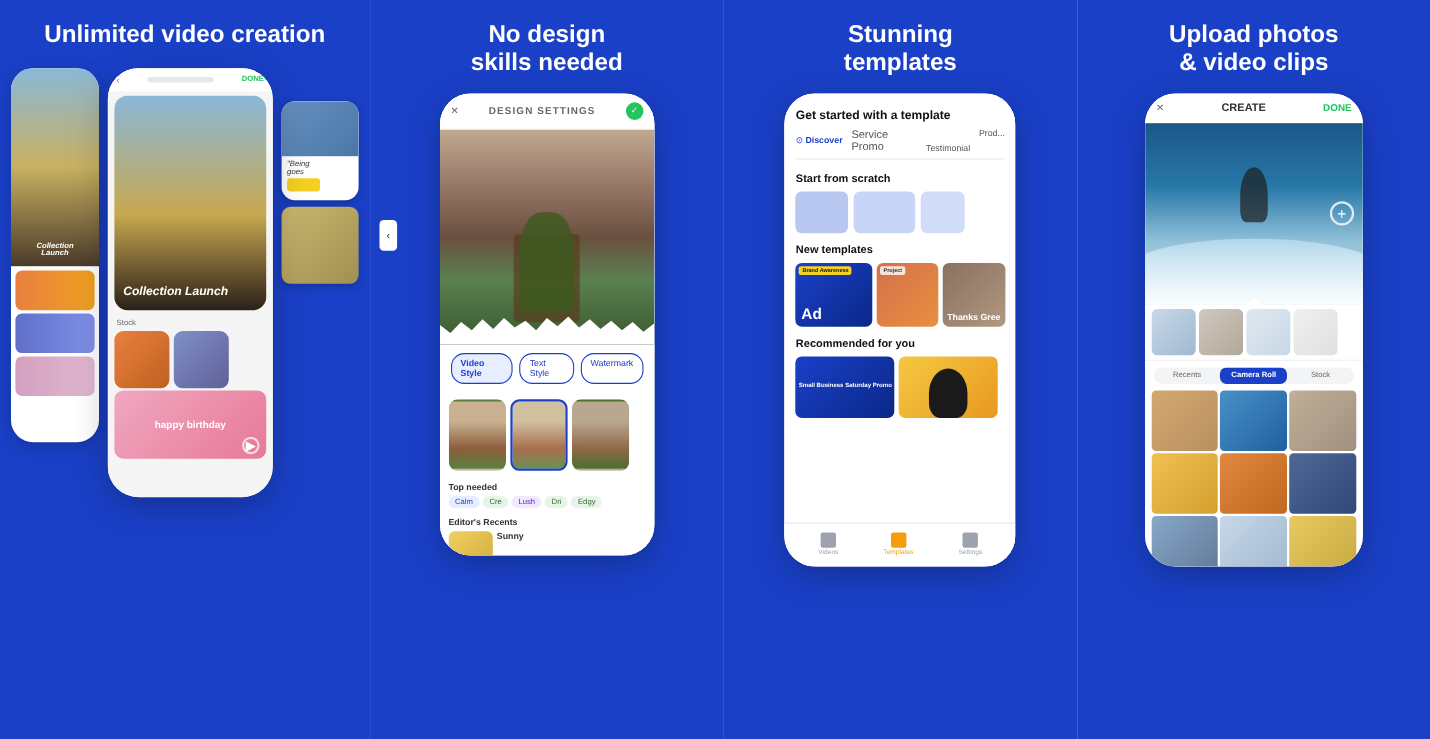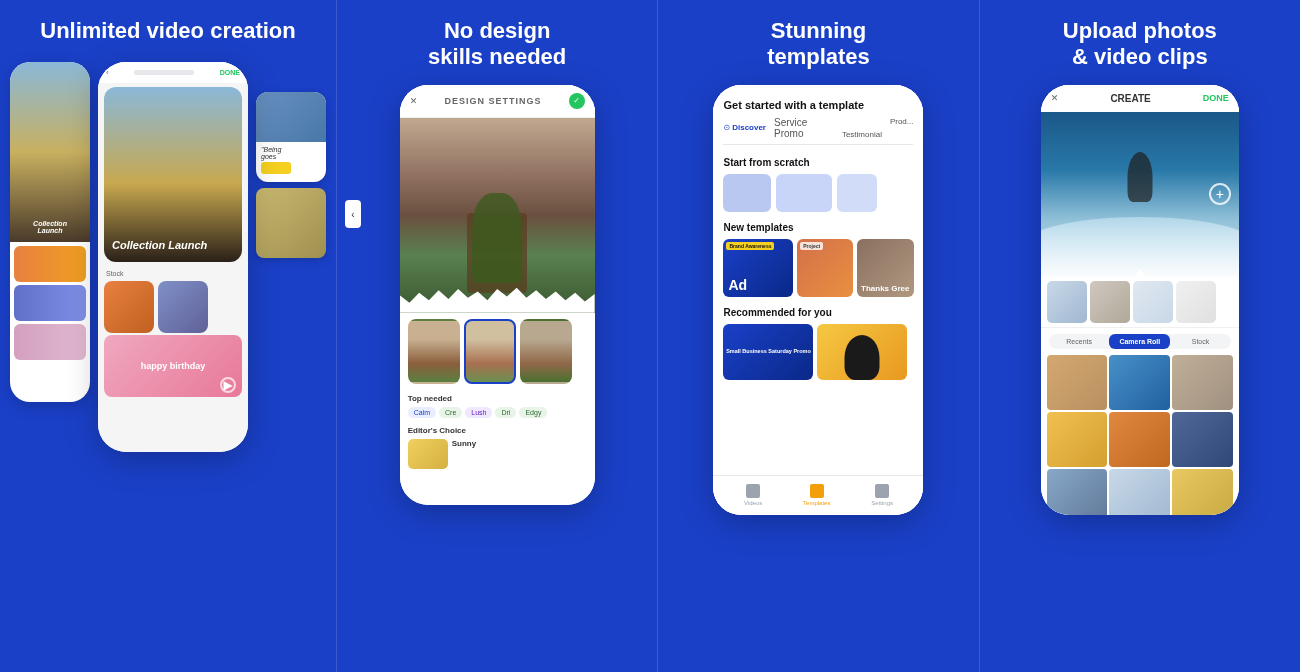--- a/index.html
+++ b/index.html
@@ -402,21 +402,21 @@
 
     <div class="phone" style="width:150px;height:390px;">
       <div class="phone-screen">
 
         <div style="display:flex;justify-content:space-between;align-items:center;padding:6px 8px;background:white;">
           <span style="font-size:8px;color:#666;">‹</span>
           <div style="width:60px;height:5px;background:#e5e7eb;border-radius:3px;"></div>
           <span style="font-size:7px;color:#22c55e;font-weight:700;">DONE</span>
         </div>
 
-        <div style="margin:4px 6px;height:175px;background:linear-gradient(180deg,#8ab8d8 0%,#c8a850 55%,#2a2018 100%);border-radius:12px;position:relative;">
+        <div style="margin:4px 6px;height:195px;background:linear-gradient(180deg,#8ab8d8 0%,#c8a850 55%,#2a2018 100%);border-radius:12px;position:relative;">
           <div style="position:absolute;bottom:10px;left:8px;color:white;font-size:11px;font-weight:900;font-style:italic;line-height:1.2;">Collection
 Launch</div>
         </div>
 
         <div style="padding:4px 8px;font-size:7px;color:#666;">Stock</div>
 
         <div style="display:flex;gap:4px;padding:0 6px;">
           <div style="width:50px;height:52px;border-radius:8px;background:linear-gradient(135deg,#e88040,#c06020);"></div>
           <div style="width:50px;height:52px;border-radius:8px;background:linear-gradient(135deg,#8090c8,#606098);"></div>
         </div>
@@ -460,40 +460,45 @@
       </div>
 
       <div style="width:100%;height:195px;background:linear-gradient(180deg,#c0a890 0%,#907060 30%,#6a5040 50%,#5a8050 70%,#3a5830 100%);position:relative;">
 
         <div style="position:absolute;bottom:20px;left:50%;transform:translateX(-50%);width:60px;height:80px;background:rgba(90,60,30,0.7);border-radius:4px;"></div>
         <div style="position:absolute;bottom:30px;left:50%;transform:translateX(-50%);width:50px;height:90px;background:rgba(60,90,30,0.8);border-radius:40% 40% 10% 10%;"></div>
 
         <div style="position:absolute;bottom:0;left:0;right:0;height:25px;background:white;clip-path:polygon(0 100%,0 30%,5% 60%,10% 20%,15% 50%,20% 10%,25% 45%,30% 5%,35% 40%,40% 15%,45% 50%,50% 5%,55% 35%,60% 0%,65% 40%,70% 10%,75% 45%,80% 15%,85% 50%,90% 20%,95% 55%,100% 25%,100% 100%);"></div>
       </div>
 
+      <div class="style-tabs">
+        <div class="style-tab active">Video Style</div>
+        <div class="style-tab">Text Style</div>
+        <div class="style-tab">Watermark</div>
+      </div>
 
       <div class="thumbnail-row">
         <div class="thumb-plant thumb-plant-1"></div>
         <div class="thumb-plant thumb-plant-2 selected"></div>
         <div class="thumb-plant thumb-plant-3"></div>
       </div>
 
       <div class="moods-section">
         <div class="moods-title">Top needed</div>
         <div class="moods-pills">
           <div class="mood-pill blue">Calm</div>
           <div class="mood-pill">Cre</div>
           <div class="mood-pill purple">Lush</div>
           <div class="mood-pill">Dri</div>
           <div class="mood-pill">Edgy</div>
         </div>
       </div>
 
       <div style="padding:4px 8px 2px;">
-        <div style="font-size:8px;font-weight:700;color:#333;">Editor's Choice</div>
+        <div style="font-size:8px;font-weight:700;color:#333;">Editor's Recents</div>
         <div style="display:flex;gap:4px;margin-top:4px;">
           <div style="width:40px;height:30px;border-radius:5px;background:linear-gradient(135deg,#f0d060,#d4b040);"></div>
           <div style="flex:1;">
             <div style="font-size:8px;color:#333;font-weight:600;">Sunny</div>
           </div>
         </div>
       </div>
     </div>
   </div>
 </div>

